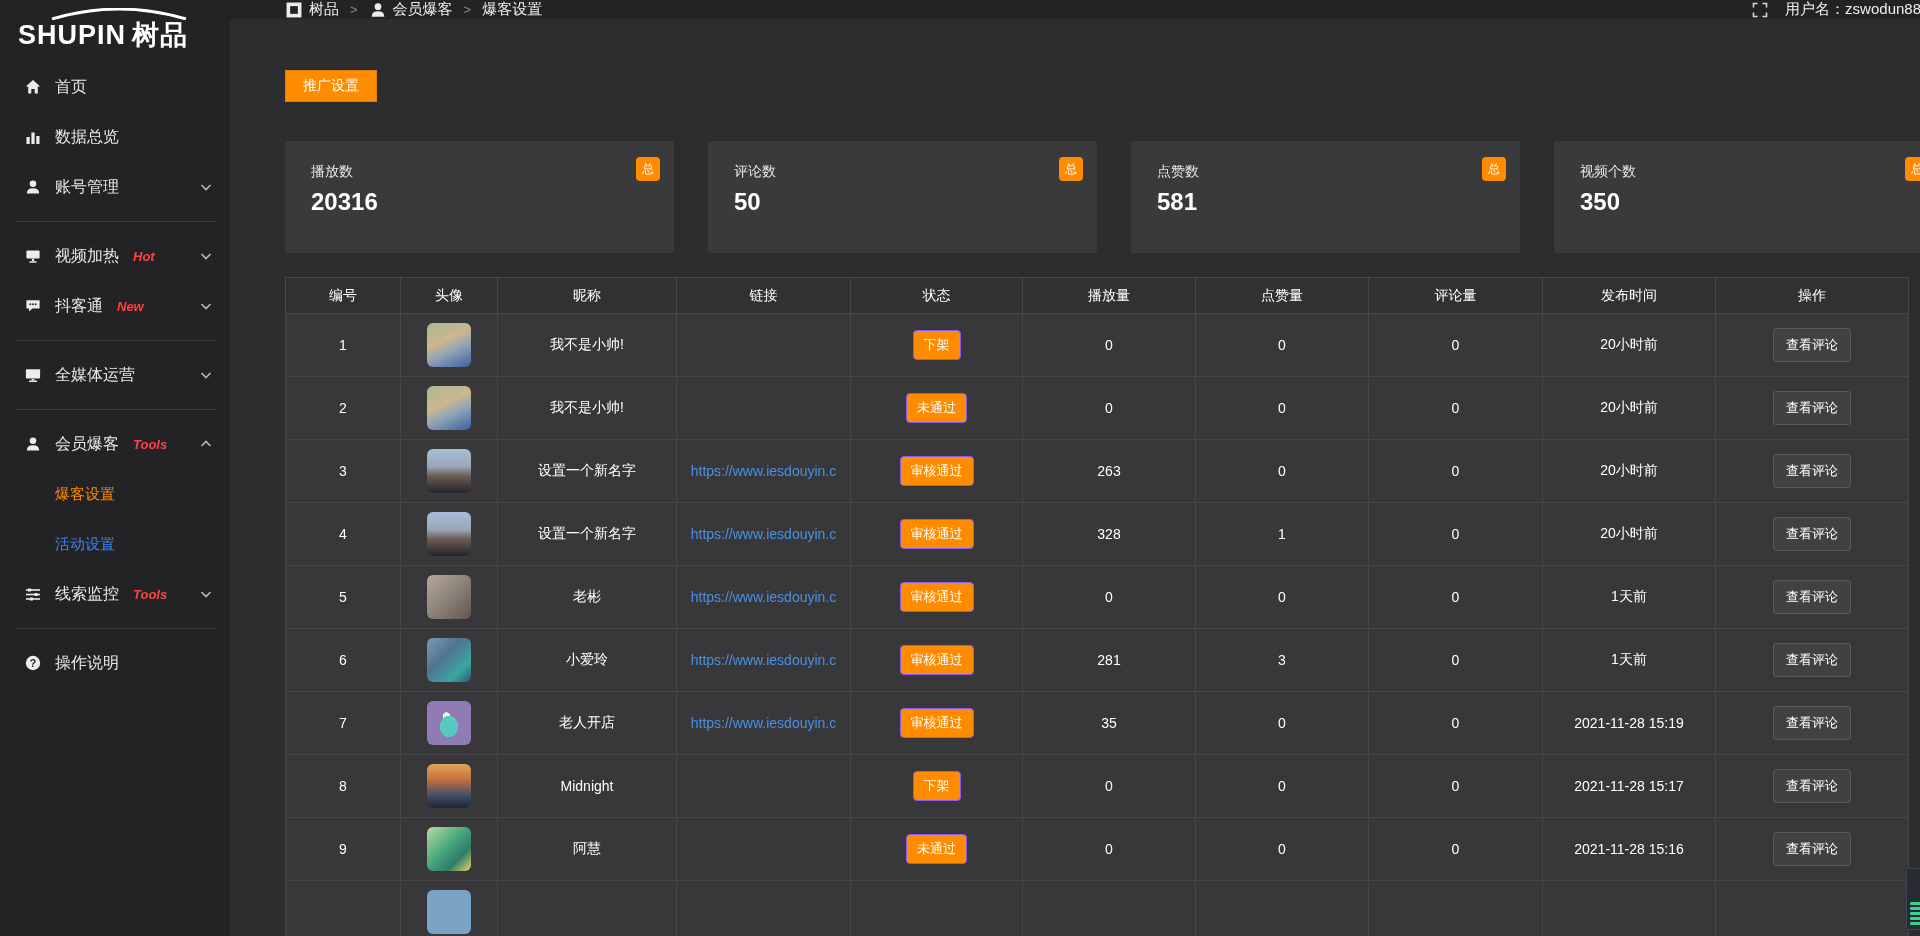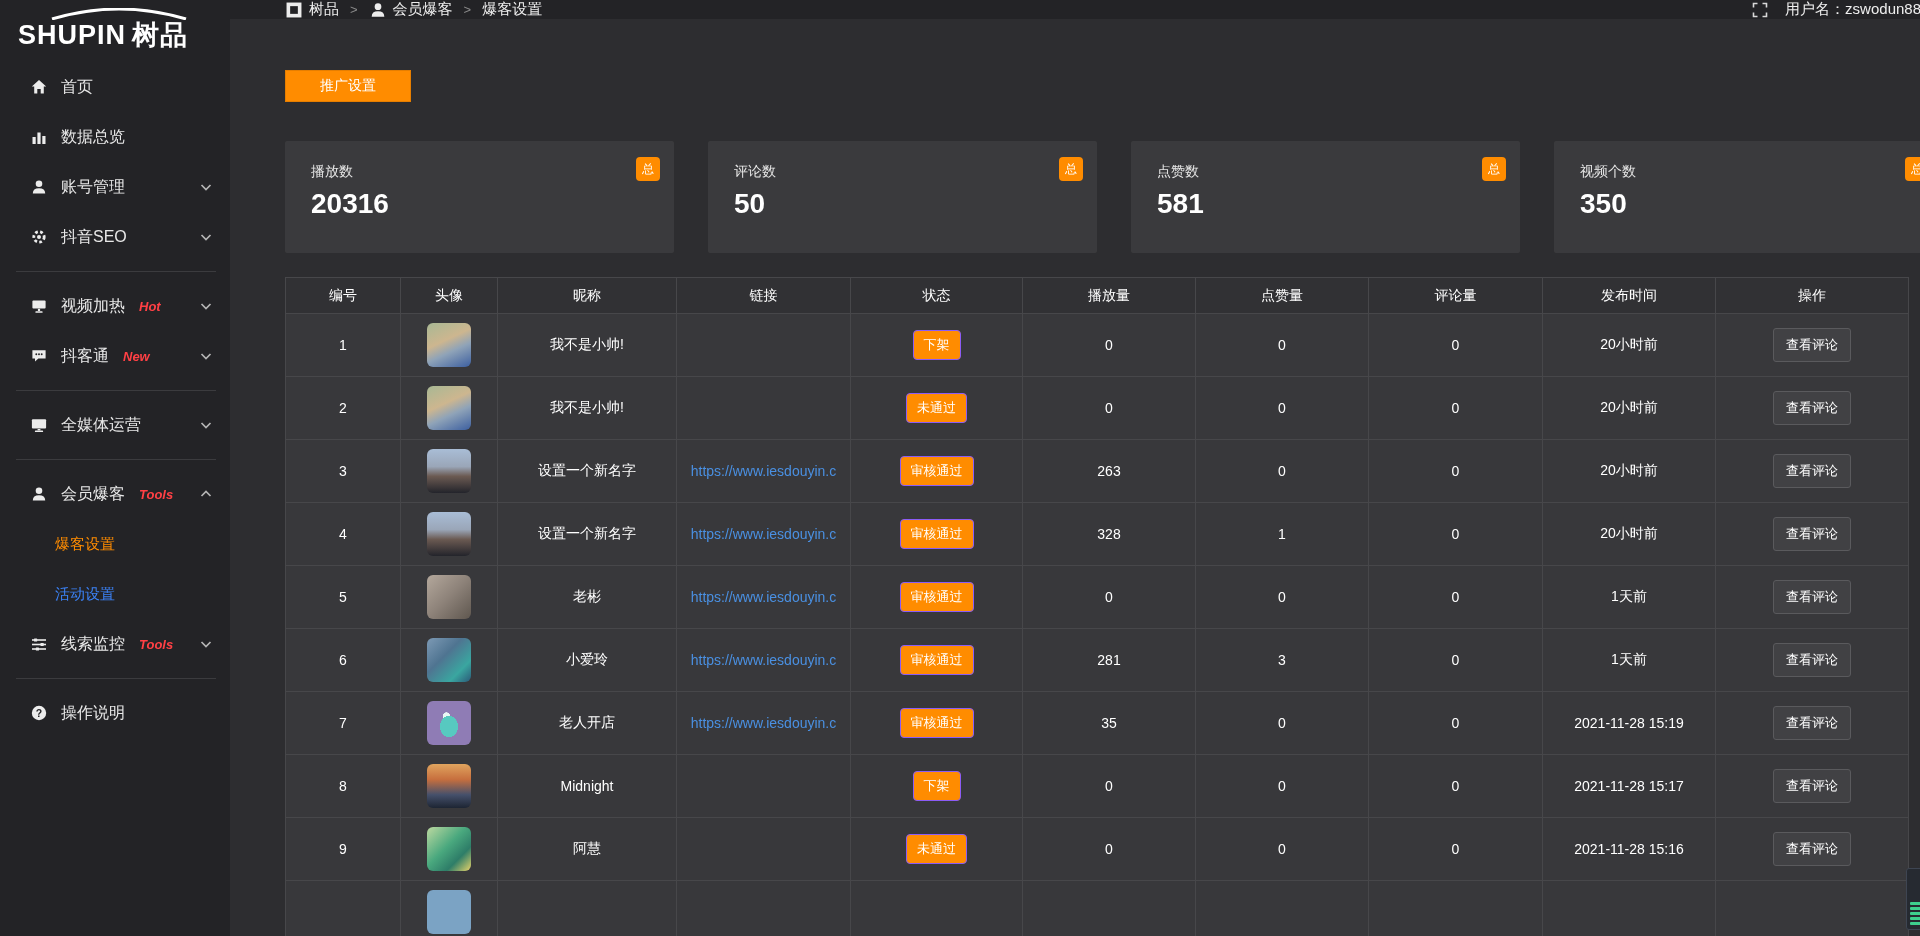--- a/index.html
+++ b/index.html
@@ -14,21 +14,21 @@
 
   
   .sidebar{ width:230px; height:936px; background:var(--sidebar-bg); flex:0 0 230px; }
   .logo{ height:62px; padding:8px 0 0 18px; }
   .logo-arc{ display:block; margin-left:26px; }
   .logo-text{ color:#fff; font-size:27px; font-weight:bold; letter-spacing:1px;
               line-height:30px; white-space:nowrap; }
   .logo-text .cn{ margin-left:6px; }
   .menu{ }
   .menu-item{ position:relative; height:50px; display:flex; align-items:center;
-              padding-left:30px; color:#e8e8e8; font-size:16px; cursor:pointer; }
+              padding-left:24px; color:#e8e8e8; font-size:16px; cursor:pointer; }
   .mi-icon{ width:18px; height:18px; display:inline-flex; }
   .mi-icon svg{ width:18px; height:18px; }
   .mi-label{ margin-left:13px; }
   .mi-tag{ margin-left:14px; font-size:13px; font-style:italic; font-weight:bold; }
   .mi-tag.red{ color:var(--tag-red); }
   .mi-tag.yellow{ color:var(--tag-yellow); }
   .mi-chevron{ position:absolute; right:15px; top:16px; width:18px; height:18px; }
   .submenu-item{ height:50px; display:flex; align-items:center; padding-left:55px;
                  color:#3b82f6; font-size:15px; cursor:pointer; }
   .submenu-item.active{ color:var(--accent); }
@@ -40,29 +40,29 @@
            padding:0 16px 0 55px; color:#eee; }
   .breadcrumb{ display:flex; align-items:center; font-size:15px; }
   .bc-item{ display:flex; align-items:center; gap:6px; cursor:pointer; }
   .bc-sep{ color:#8a8a8a; margin:0 11px; font-size:13px; }
   .topbar-right{ margin-left:auto; display:flex; align-items:center; gap:16px; }
   .fullscreen-btn{ width:18px; height:18px; cursor:pointer; display:inline-flex; }
   .username{ font-size:15px; display:flex; align-items:center; gap:7px; cursor:pointer; }
 
   
   .content{ flex:1; padding:0 12px 0 55px; }
-  .promo-btn{ margin-top:51px; height:32px; padding:0 34px; background:var(--accent);
+  .promo-btn{ margin-top:51px; height:32px; padding:0 17px; background:var(--accent);
               border:1px solid #e67e00; border-radius:0; color:#fff; font-size:14px;
               cursor:pointer; display:block;
               font-family:"Liberation Sans","DejaVu Sans",sans-serif; }
   .stats{ margin-top:39px; display:flex; gap:34px; }
   .stat-card{ width:389px; height:112px; background:var(--card-bg); position:relative;
               padding:22px 26px; border-radius:2px; }
   .stat-label{ color:#e6e6e6; font-size:14px; }
-  .stat-value{ color:#fff; font-size:28px; font-weight:bold; margin-top:7px; }
+  .stat-value{ color:#fff; font-size:24px; font-weight:bold; margin-top:7px; }
   .stat-badge{ position:absolute; top:16px; right:14px; min-width:24px; height:24px;
                background:var(--accent); color:#fff; font-size:12px; border-radius:4px;
                display:flex; align-items:center; justify-content:center; padding:0 4px; }
 
   
   .table-wrap{ margin-top:24px; }
   table{ border-collapse:collapse; table-layout:fixed; width:1623px; }
   th,td{ border:1px solid var(--line); text-align:center; color:#fff; font-size:14px;
          overflow:hidden; white-space:nowrap; }
   th{ height:36px; background:var(--head-bg); font-weight:500; }
@@ -133,33 +133,20 @@
               <path d="M2.8 15.6 Q2.8 10.3 9 10.3 Q15.2 10.3 15.2 15.6 Z" fill="#ececec"></path>
             </svg>
           </span>
     <span class="mi-label">账号管理</span>
 
     <span class="mi-chevron"><svg viewBox="0 0 18 18">
               <polyline points="4.5,7 9,11.5 13.5,7" stroke="#b5b5b5" stroke-width="1.7" fill="none"></polyline>
             </svg></span>
   </div>
 
-  <div class="menu-item">
-    <span class="mi-icon">
-            <svg viewBox="0 0 18 18">
-              <circle cx="9" cy="9" r="5.2" fill="none" stroke="#ececec" stroke-width="2.8" stroke-dasharray="2.7 2.3"></circle>
-              <circle cx="9" cy="9" r="2" fill="#ececec"></circle>
-            </svg>
-          </span>
-    <span class="mi-label">抖音SEO</span>
-
-    <span class="mi-chevron"><svg viewBox="0 0 18 18">
-              <polyline points="4.5,7 9,11.5 13.5,7" stroke="#b5b5b5" stroke-width="1.7" fill="none"></polyline>
-            </svg></span>
-  </div>
 
 <div class="menu-divider"></div>
   <div class="menu-item">
     <span class="mi-icon">
             <svg viewBox="0 0 18 18">
               <rect x="2.4" y="3.6" width="13.2" height="8" rx="1" fill="#ececec"></rect>
               <rect x="7.9" y="11.8" width="2.2" height="2.2" fill="#ececec"></rect>
               <rect x="5.4" y="14.2" width="7.2" height="1.6" rx="0.6" fill="#ececec"></rect>
             </svg>
           </span>

